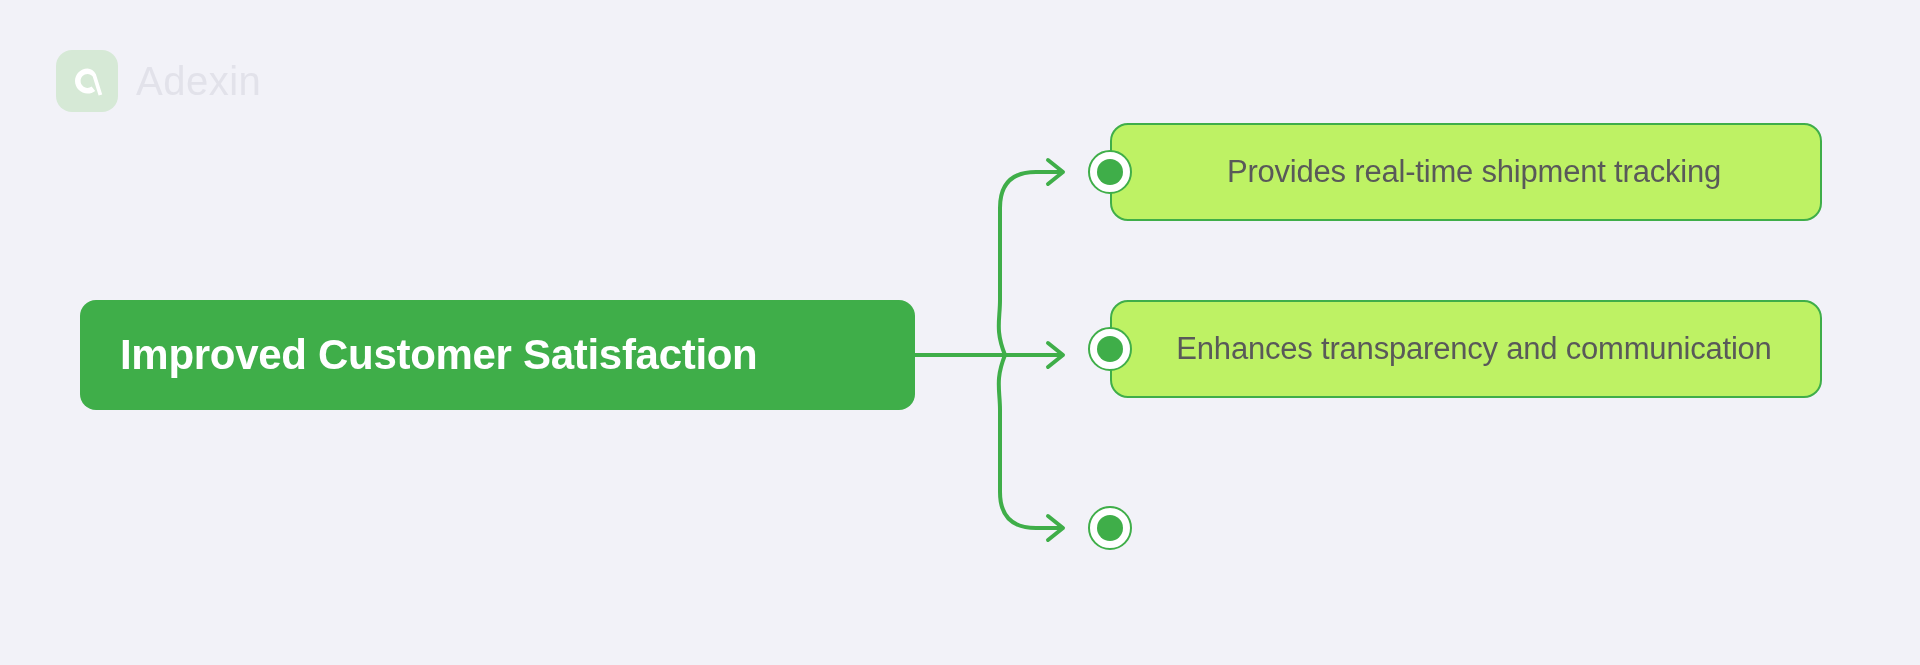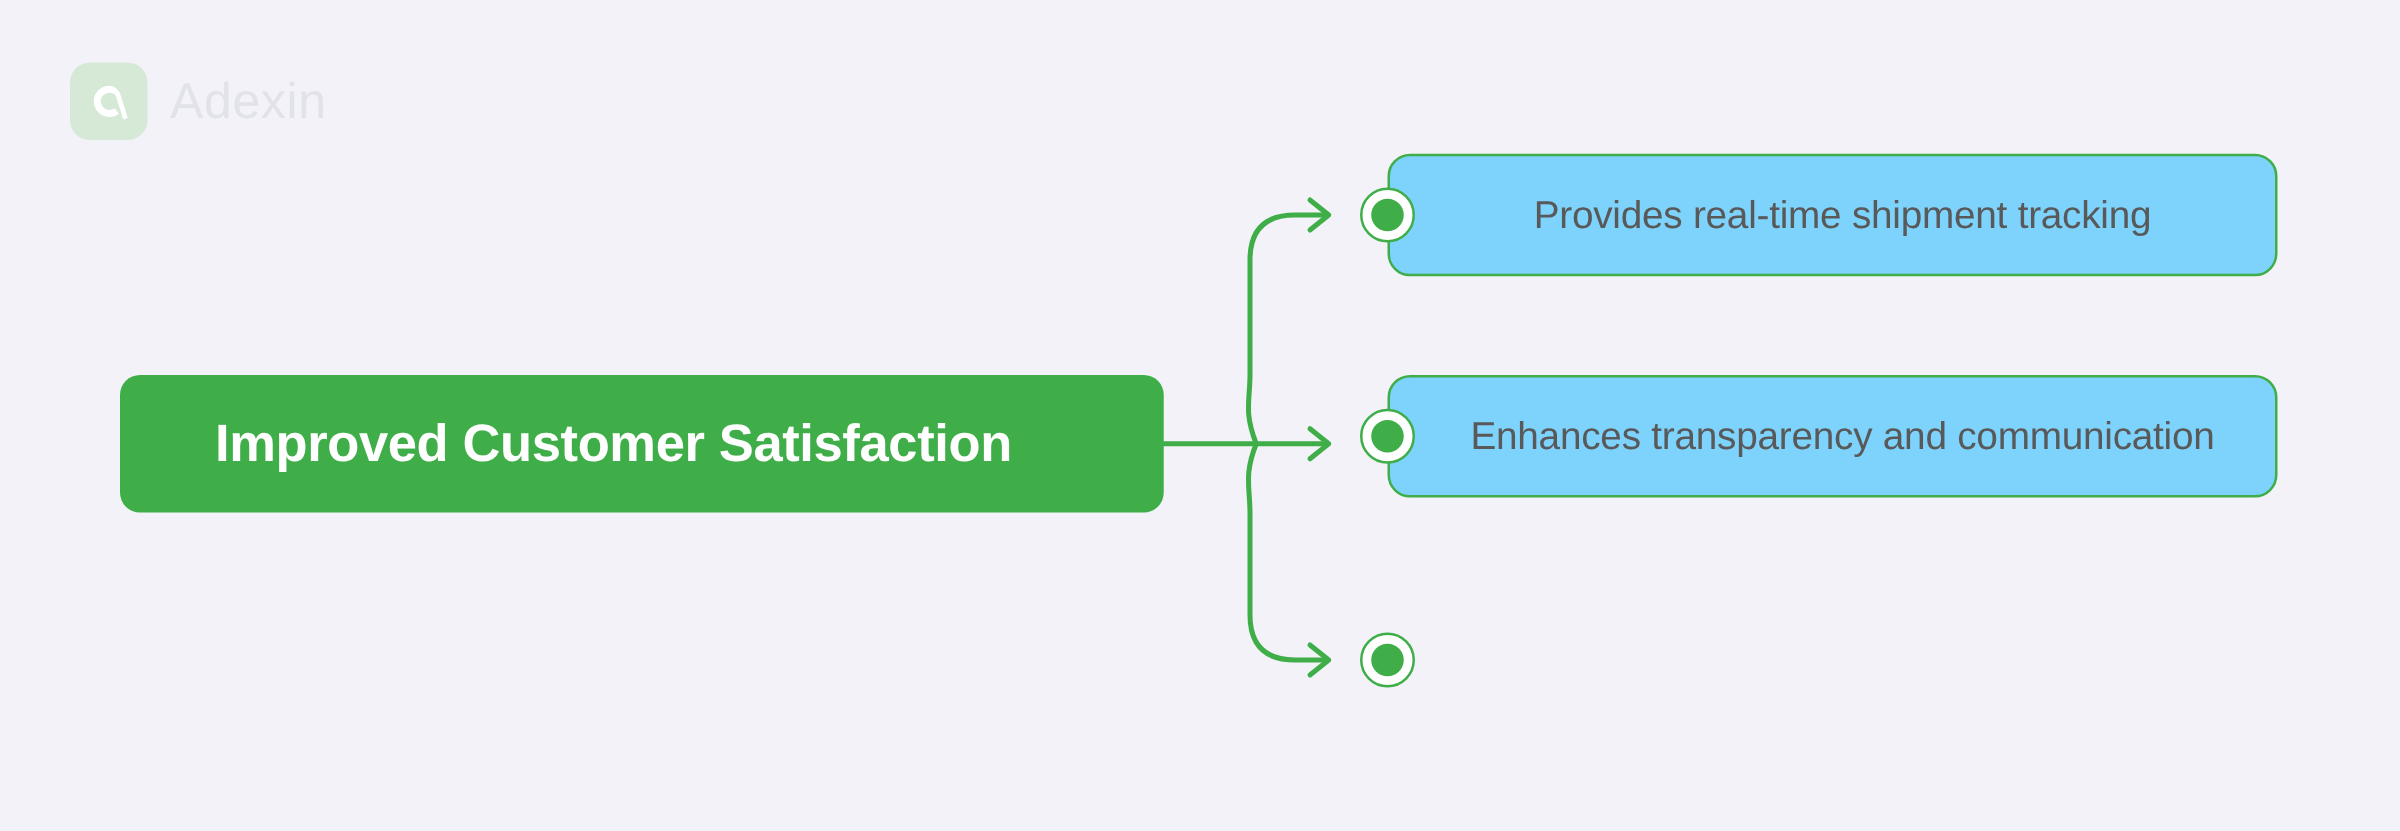--- a/index.html
+++ b/index.html
@@ -57,22 +57,21 @@
     position: absolute;
     left: 80px;
     top: 300px;
     width: 835px;
     height: 110px;
     background: #3fae49;
     border-radius: 16px;
     display: flex;
     align-items: center;
     box-sizing: border-box;
-    padding-left: 76px;
-    margin-left: 16px;
+    padding-left: 40px;
   }
   .root-label {
     color: #ffffff;
     font-size: 42px;
     font-weight: 700;
     letter-spacing: -0.3px;
     line-height: 1.1;
     white-space: nowrap;
   }
 
@@ -85,21 +84,21 @@
     height: 665px;
     pointer-events: none;
   }
 
   
   .card {
     position: absolute;
     left: 1110px;
     width: 712px;
     height: 98px;
-    background: #7dd3fc;
+    background: #bef264;
     border: 2px solid #3fae49;
     border-radius: 18px;
     box-sizing: border-box;
     display: flex;
     align-items: center;
     justify-content: center;
     padding: 0 44px 0 60px;
   }
   .card-1 { top: 123px; }
   .card-2 { top: 300px; align-items: center; }

